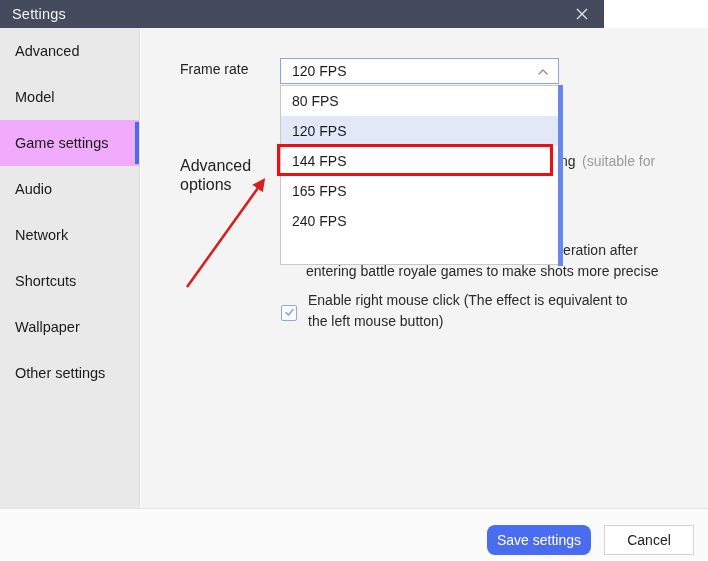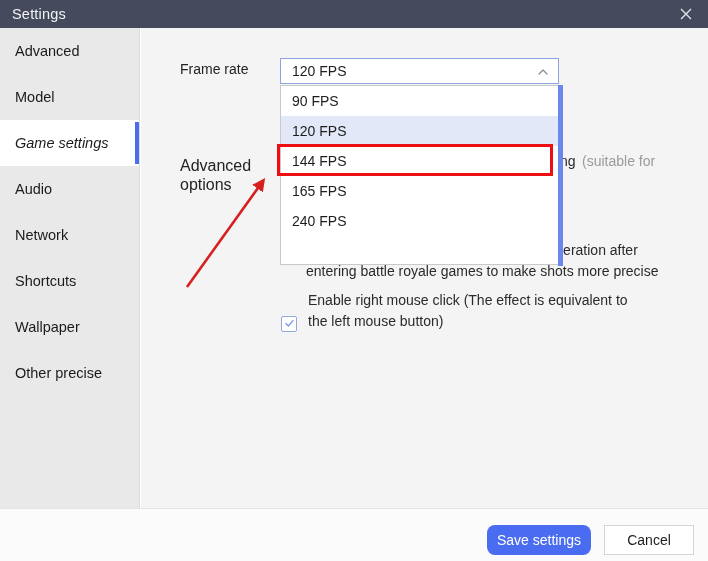--- a/index.html
+++ b/index.html
@@ -18,21 +18,21 @@
     width: 708px;
     height: 561px;
     background: #ffffff;
     overflow: hidden;
   }
 
   
   #titlebar {
     position: absolute;
     left: 0; top: 0;
-    width: 708px; height: 28px;
+    width: 604px; height: 28px;
     background: #454a5c;
     display: flex;
     align-items: center;
   }
   #title-text {
     color: #f2f3f6;
     font-size: 14.5px;
     margin-left: 12px;
     letter-spacing: .2px;
   }
@@ -60,22 +60,21 @@
     position: relative;
     height: 46px;
     display: flex;
     align-items: center;
     padding-left: 15px;
     box-sizing: border-box;
     color: #1b1b1b;
     font-size: 14.5px;
   }
   .side-item.active {
-    background: #ffffff;
-    font-style: italic;
+    background: #f0abfc;
   }
   .side-item.active .active-bar {
     position: absolute;
     right: 0; top: 2px;
     width: 4px;
     height: 42px;
     background: #4a6cf0;
   }
 
   
@@ -108,21 +107,21 @@
     color: #2a2a2a;
     white-space: nowrap;
   }
   .desc-dim { color: #9b9b9b; }
 
   
   #checkbox-row {
     position: absolute;
     left: 140px; top: 262px;
     display: flex;
-    align-items: flex-end;
+    align-items: center;
   }
   #checkbox-box {
     width: 14px; height: 14px;
     border: 1px solid #93a6e0;
     border-radius: 2px;
     background: #ffffff;
     margin-top: 3px;
     flex: 0 0 auto;
     display: flex;
     align-items: center;
@@ -280,21 +279,21 @@
     <div class="side-item">
       <span>Network</span>
     </div>
     <div class="side-item">
       <span>Shortcuts</span>
     </div>
     <div class="side-item">
       <span>Wallpaper</span>
     </div>
     <div class="side-item">
-      <span>Other precise</span>
+      <span>Other settings</span>
     </div>
   </div>
 
   <div id="content">
 
     <span id="label-frame-rate">Frame rate</span>
 
     <span id="label-advanced-options">Advanced options</span>
 
     <span class="desc-line" style="left:419px; top:125px;">ng</span>
@@ -316,21 +315,21 @@
     <div id="combo">
       <span id="combo-value">120 FPS</span>
       <span id="combo-chevron">
         <svg width="14" height="14" viewBox="0 0 14 14">
           <path d="M3 9 L7 5 L11 9" stroke="#8a8a8a" stroke-width="1.2" fill="none" stroke-linecap="round" stroke-linejoin="round"></path>
         </svg>
       </span>
     </div>
 
     <div id="dropdown">
-      <div class="dd-item">90 FPS</div>
+      <div class="dd-item">80 FPS</div>
       <div class="dd-item selected">120 FPS</div>
       <div class="dd-item">144 FPS</div>
       <div class="dd-item">165 FPS</div>
       <div class="dd-item">240 FPS</div>
       <div id="dropdown-scrollbar"></div>
     </div>
 
   </div>
 
   <div id="annot-rect"></div>

